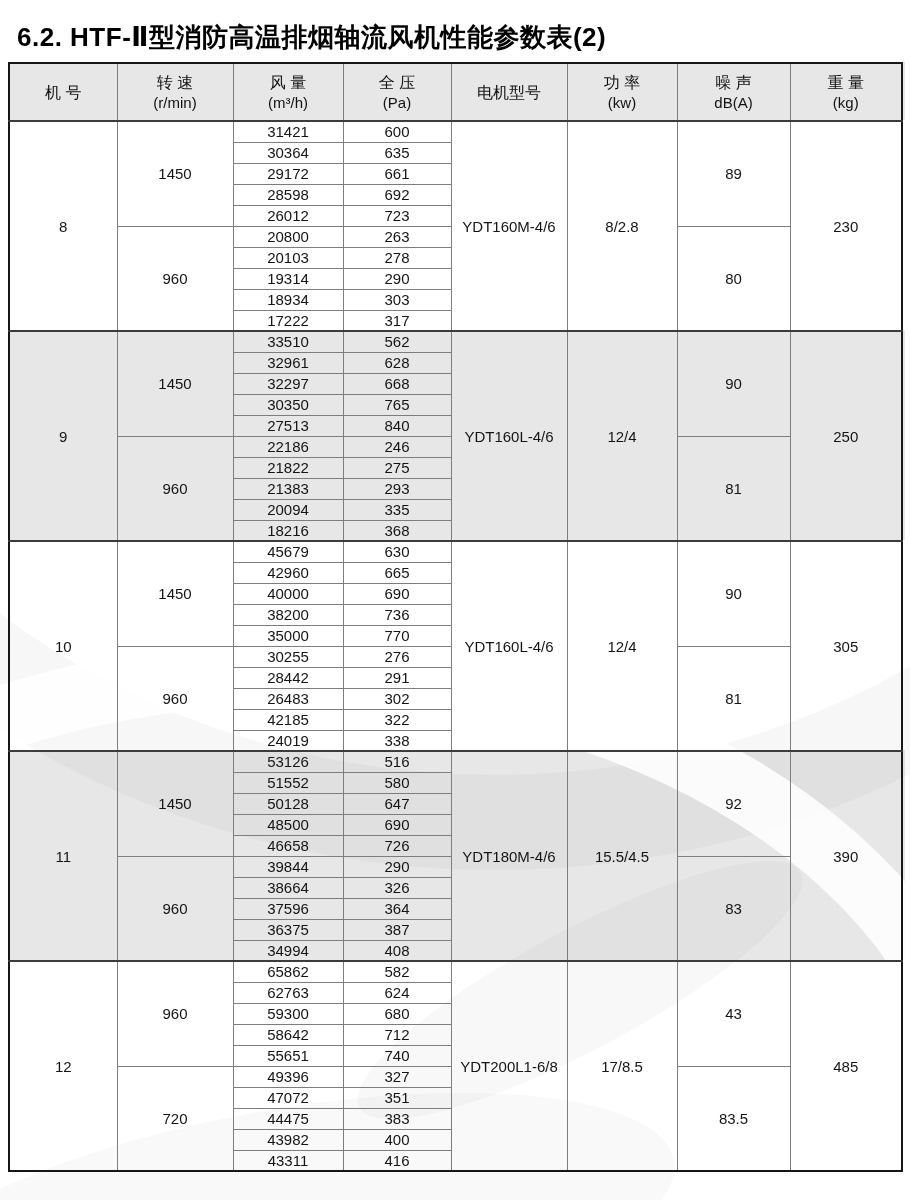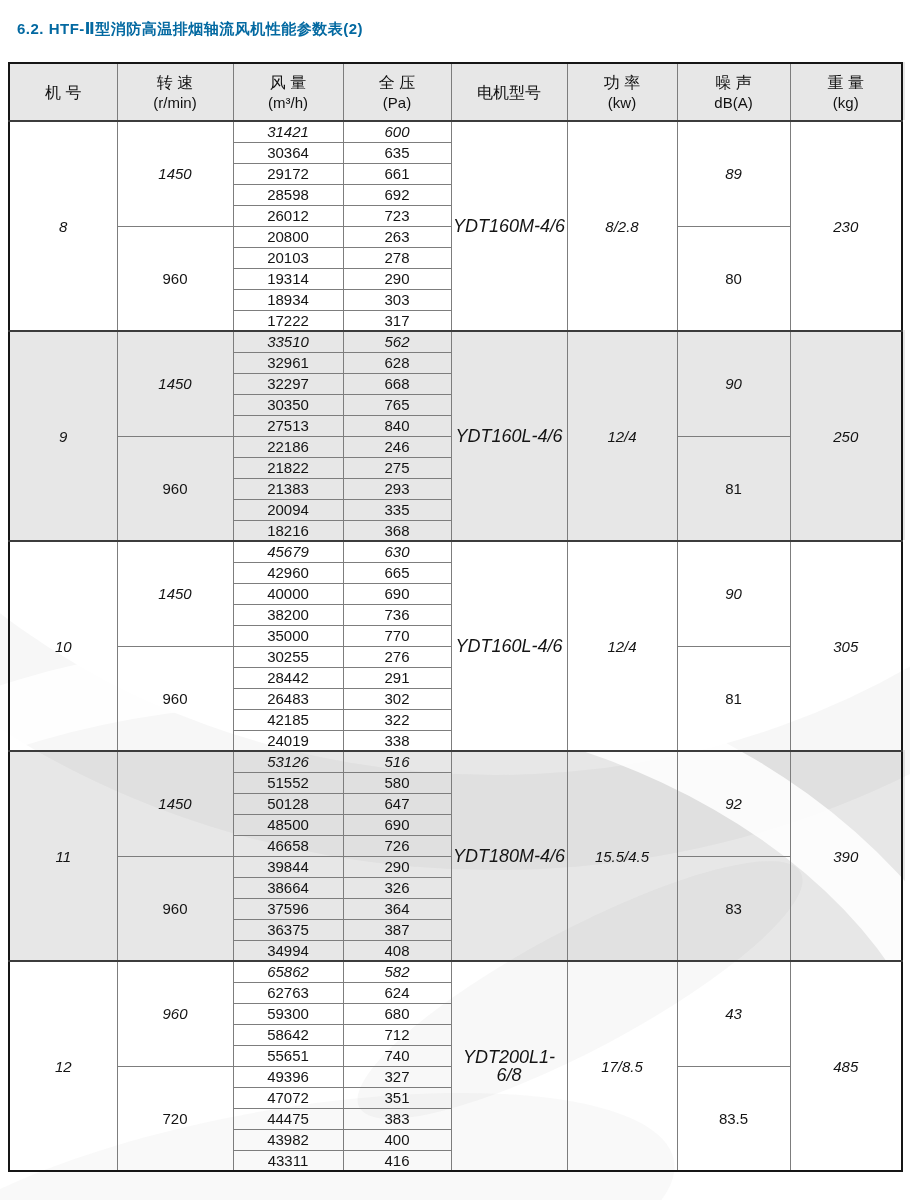--- a/index.html
+++ b/index.html
@@ -9,22 +9,22 @@
     font-family:"Liberation Sans","DejaVu Sans",sans-serif;
     color:#141414;
     position:relative;
     overflow:hidden;
   }
   .page{position:absolute;inset:0;}
 
   
   .title{
     position:absolute;left:17px;top:20px;
-    font-size:15px;font-weight:bold;letter-spacing:0.5px;
-    color:#0369a1;white-space:nowrap;
+    font-size:26px;font-weight:bold;letter-spacing:0.5px;
+    color:#000000;white-space:nowrap;
   }
 
   
   .bg-layer{position:absolute;inset:0;z-index:0;pointer-events:none;}
   .stripe{position:absolute;left:8px;width:897px;background:#e7e7e7;}
   .stripe.header{top:62px;height:58px;}
   .stripe.s9{top:330px;height:210px;}
   .stripe.s11{top:750px;height:210px;}
   .wm{position:absolute;border-radius:50%;}
   .wm-gray-arc{
@@ -69,22 +69,22 @@
   thead th .h2{line-height:20px;font-size:15px;}
 
   tbody tr{height:21px;}
   tbody td{
     padding:0;border:1px solid #7d7d7d;
     font-size:15px;color:#141414;
     text-align:center;vertical-align:middle;
     background:transparent;
     line-height:1;
   }
-  tr.section-start td{border-top:2px solid #3c3c3c;font-style:italic;}
-  td.motor{font-size:18px;letter-spacing:0;}
+  tr.section-start td{border-top:2px solid #3c3c3c;}
+  td.motor{font-size:15px;letter-spacing:0;}
 </style>
 </head>
 <body>
 
 <div class="page">
 
   <div class="bg-layer">
     <div class="stripe header"></div>
     <div class="stripe s9"></div>
     <div class="stripe s11"></div>

